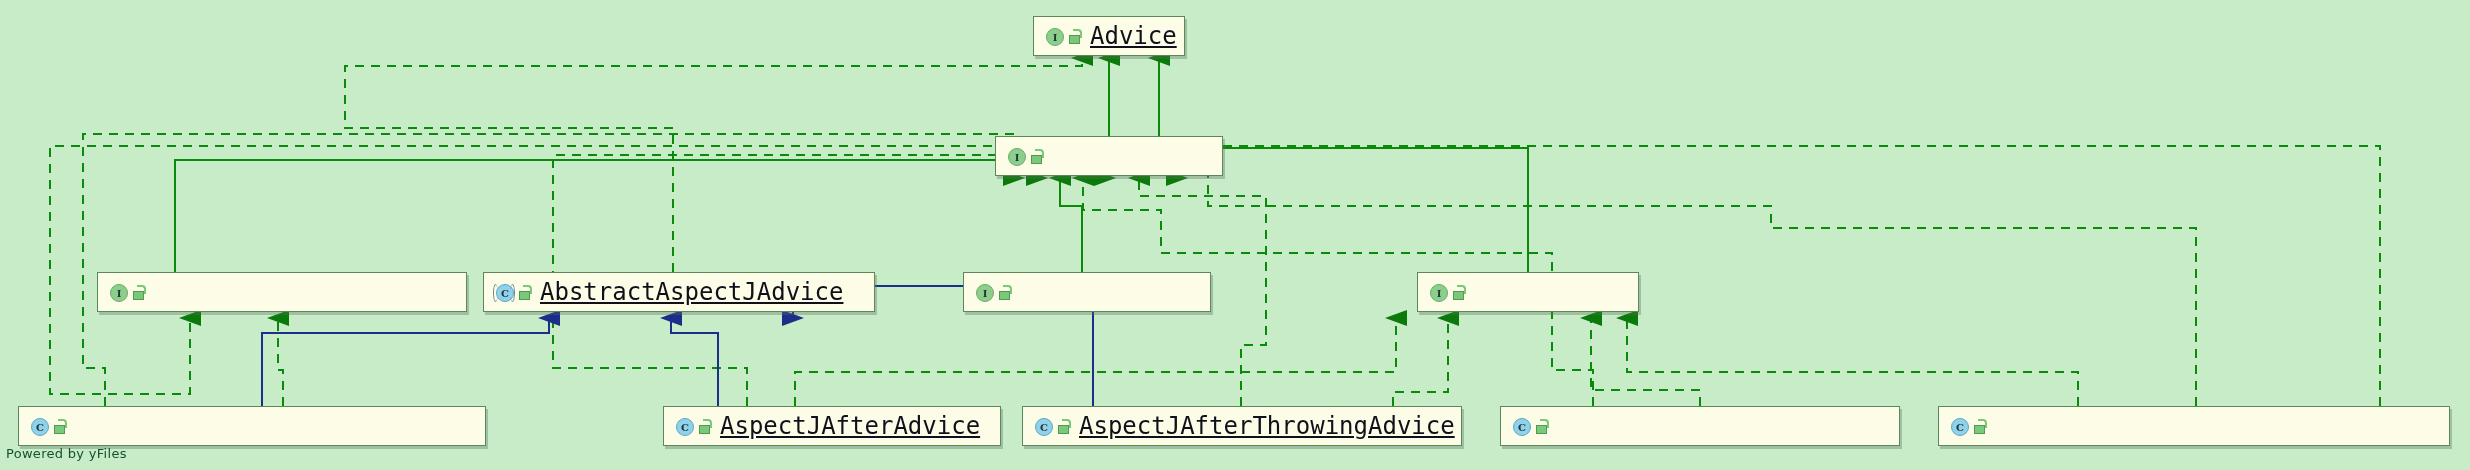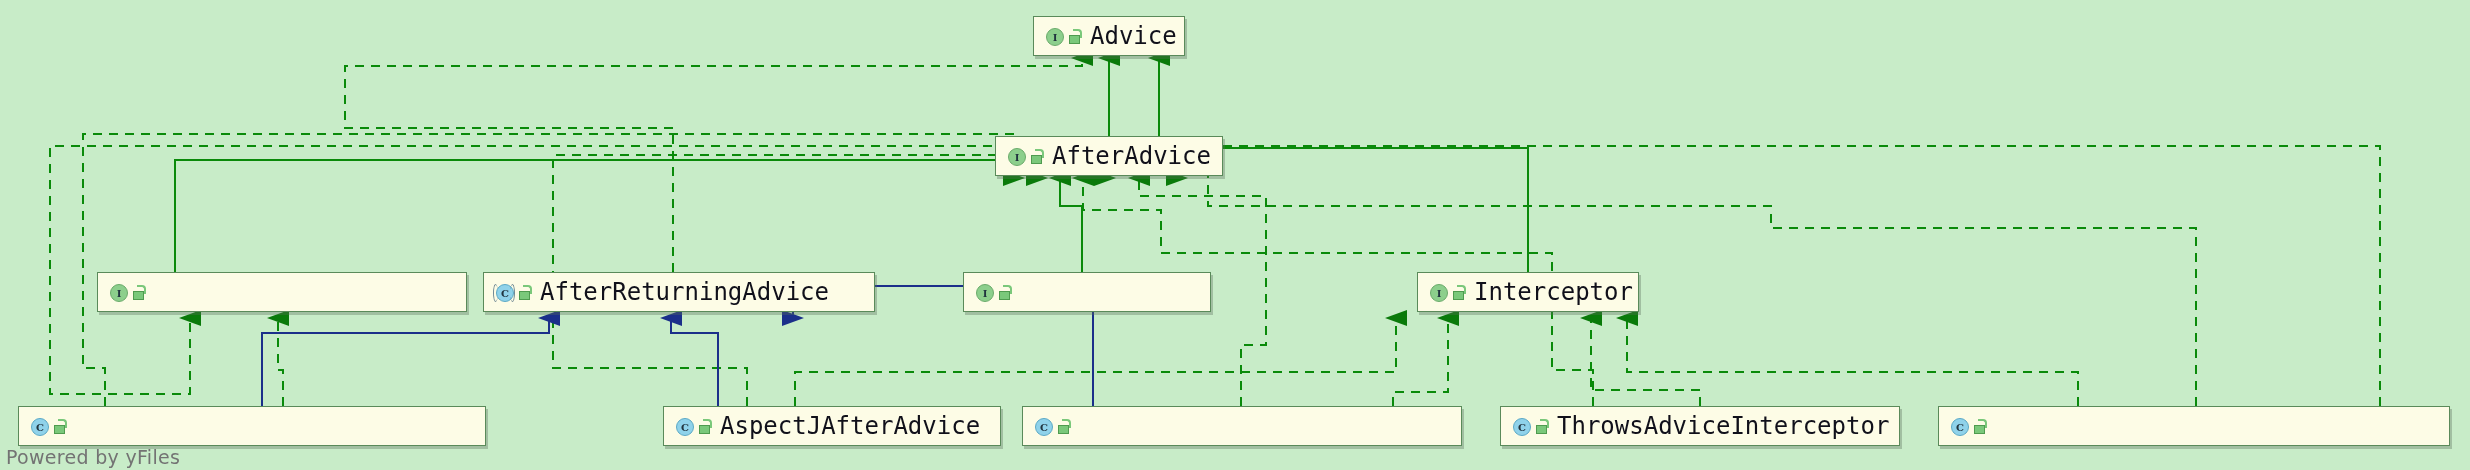--- a/index.html
+++ b/index.html
@@ -24,20 +24,21 @@
     align-items:center;
     padding:0 14px 0 10px;
     white-space:nowrap;
   }
   .node .label{
     font-family:"DejaVu Sans Mono",monospace;
     font-size:24px;
     color:#10101a;
     letter-spacing:0px;
     line-height:40px;
+    text-decoration:underline;
   }
 
   
   .tyicon{
     width:20px;height:20px;
     margin-right:3px;
     flex:0 0 auto;
     position:relative;
     display:inline-block;
   }
@@ -68,22 +69,22 @@
   }
   .lockicon .shackle{
     position:absolute;left:6px;top:1px;width:7px;height:7px;
     border:2px solid #7ac87a;border-bottom:none;border-left:none;
     border-radius:0 4px 0 0;
   }
 
   .watermark{
     position:absolute;left:6px;top:446px;
     font-family:"DejaVu Sans",sans-serif;
-    font-size:19px;
-    color:#737373;
+    font-size:13px;
+    color:#14532d;
     letter-spacing:.3px;
     user-select:none;
   }
 </style>
 </head>
 <body>
 
 <div id="canvas">
 
   <svg id="edge-layer" width="2470" height="470" viewBox="0 0 2470 470">
@@ -156,63 +157,61 @@
   </div>
 
   <div class="node" style="left: 995px; top: 136px; width: 228px;">
     <span class="tyicon ty-interface">
         <span class="disc">I</span>
       </span>
     <span class="lockicon">
         <span class="shackle"></span>
         <span class="body"></span>
       </span>
-    <span class="label">AfterAdvice</span>
   </div>
 
   <div class="node" style="left: 97px; top: 272px; width: 370px;">
     <span class="tyicon ty-interface">
         <span class="disc">I</span>
       </span>
     <span class="lockicon">
         <span class="shackle"></span>
         <span class="body"></span>
       </span>
   </div>
 
   <div class="node" style="left: 483px; top: 272px; width: 392px;">
     <span class="tyicon ty-abstract">
         <span class="disc">C</span>
       </span>
     <span class="lockicon">
         <span class="shackle"></span>
         <span class="body"></span>
       </span>
-    <span class="label">AfterReturningAdvice</span>
+    <span class="label">AbstractAspectJAdvice</span>
   </div>
 
   <div class="node" style="left: 963px; top: 272px; width: 248px;">
     <span class="tyicon ty-interface">
         <span class="disc">I</span>
       </span>
     <span class="lockicon">
         <span class="shackle"></span>
         <span class="body"></span>
       </span>
   </div>
 
   <div class="node" style="left: 1417px; top: 272px; width: 222px;">
     <span class="tyicon ty-interface">
         <span class="disc">I</span>
       </span>
     <span class="lockicon">
         <span class="shackle"></span>
         <span class="body"></span>
       </span>
-    <span class="label">Interceptor</span>
   </div>
 
   <div class="node" style="left: 18px; top: 406px; width: 468px;">
     <span class="tyicon ty-class">
         <span class="disc">C</span>
       </span>
     <span class="lockicon">
         <span class="shackle"></span>
         <span class="body"></span>
       </span>
@@ -230,31 +229,31 @@
   </div>
 
   <div class="node" style="left: 1022px; top: 406px; width: 440px;">
     <span class="tyicon ty-class">
         <span class="disc">C</span>
       </span>
     <span class="lockicon">
         <span class="shackle"></span>
         <span class="body"></span>
       </span>
+    <span class="label">AspectJAfterThrowingAdvice</span>
   </div>
 
   <div class="node" style="left: 1500px; top: 406px; width: 400px;">
     <span class="tyicon ty-class">
         <span class="disc">C</span>
       </span>
     <span class="lockicon">
         <span class="shackle"></span>
         <span class="body"></span>
       </span>
-    <span class="label">ThrowsAdviceInterceptor</span>
   </div>
 
   <div class="node" style="left: 1938px; top: 406px; width: 512px;">
     <span class="tyicon ty-class">
         <span class="disc">C</span>
       </span>
     <span class="lockicon">
         <span class="shackle"></span>
         <span class="body"></span>
       </span>

